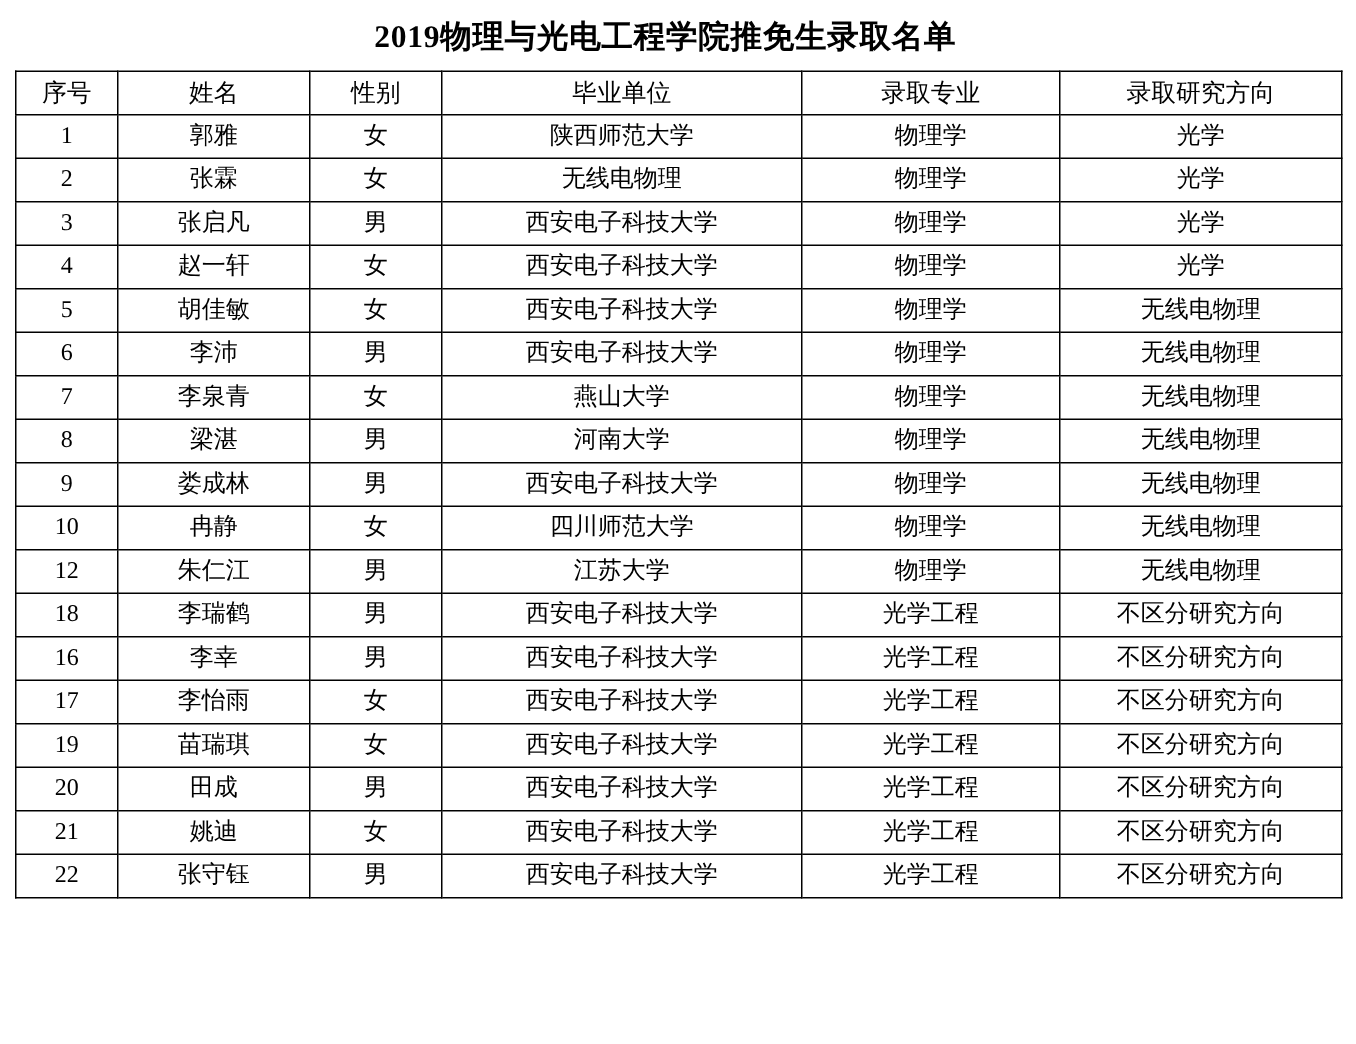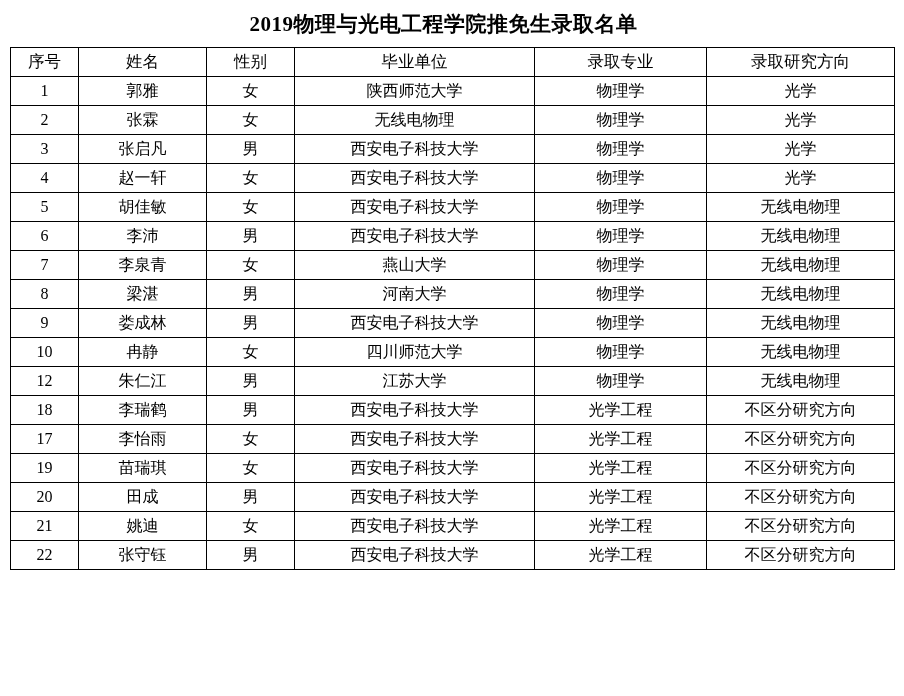--- a/index.html
+++ b/index.html
@@ -173,20 +173,28 @@
         </tr>
         <tr>
           <td>18</td>
           <td>李瑞鹤</td>
           <td>男</td>
           <td>西安电子科技大学</td>
           <td>光学工程</td>
           <td>不区分研究方向</td>
         </tr>
         <tr>
+          <td>16</td>
+          <td>李幸</td>
+          <td>男</td>
+          <td>西安电子科技大学</td>
+          <td>光学工程</td>
+          <td>不区分研究方向</td>
+        </tr>
+        <tr>
           <td>17</td>
           <td>李怡雨</td>
           <td>女</td>
           <td>西安电子科技大学</td>
           <td>光学工程</td>
           <td>不区分研究方向</td>
         </tr>
         <tr>
           <td>19</td>
           <td>苗瑞琪</td>

